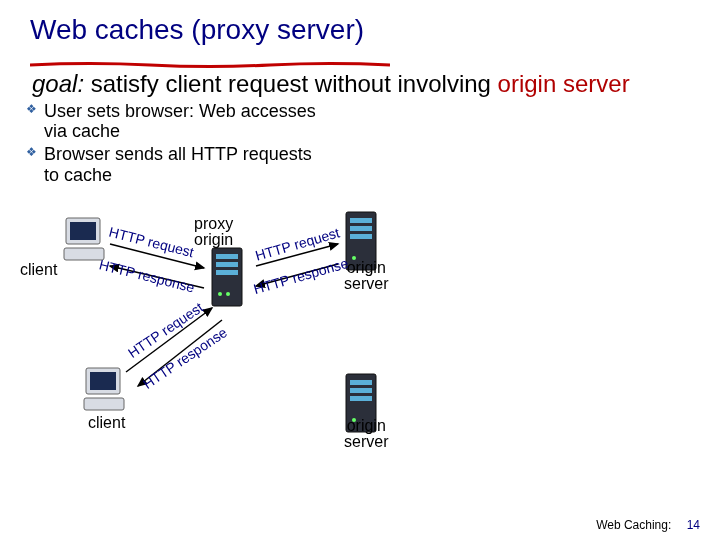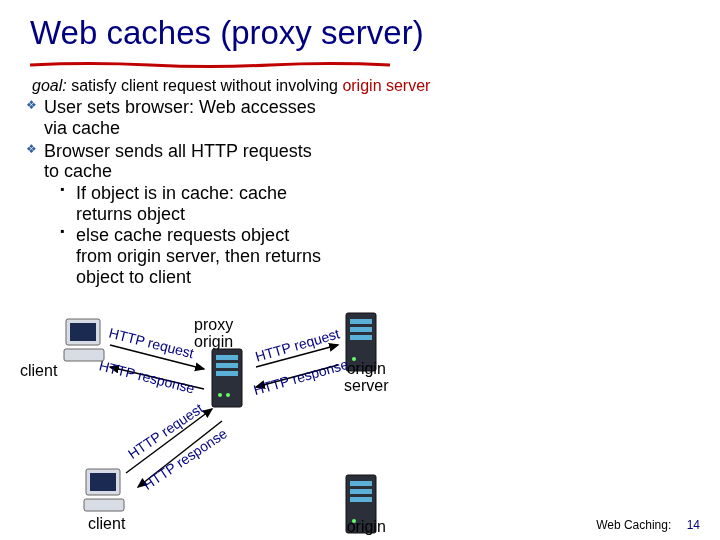--- a/index.html
+++ b/index.html
@@ -5,35 +5,35 @@
   * { margin: 0; padding: 0; box-sizing: border-box; }
   body {
     width: 720px;
     height: 540px;
     font-family: Arial, Helvetica, sans-serif;
     background: #fff;
     position: relative;
     overflow: hidden;
   }
   .title {
-    font-size: 33px;
+    font-size: 28px;
     color: #000080;
     padding: 14px 0 4px 30px;
     font-weight: normal;
   }
   .title-underline {
     position: absolute;
     left: 30px;
     top: 54px;
     width: 360px;
     height: 6px;
   }
   .title-underline svg { width: 100%; height: 100%; }
   .goal-line {
-    font-size: 16px;
+    font-size: 24px;
     padding: 20px 12px 0 32px;
     font-style: italic;
     line-height: 1.2;
   }
   .goal-label { font-style: italic; }
   .goal-text { font-style: normal; }
   .origin-red { color: #b00000; font-style: normal; }
   .content {
     display: flex;
     padding: 2px 10px 0 26px;
@@ -115,24 +115,20 @@
 <div class="goal-line">
   <span class="goal-label">goal:</span><span class="goal-text"> satisfy client request without involving </span><span class="origin-red">origin server</span>
 </div>
 
 <div class="content">
   <div class="bullets">
     <ul>
       <li>User sets browser: Web accesses via  cache</li>
       <li>
         <span>Browser sends all HTTP requests to cache</span>
-        <ul class="sub">
-          <li>If object is in cache: cache returns object</li>
-          <li>else cache requests object from origin server, then returns object to client</li>
-        </ul>
       </li>
     </ul>
   </div>
 
   <div class="diagram">
 
     <svg width="380" height="270" style="position:absolute;left:0;top:0">
       <defs>
         <marker id="ah" markerWidth="8" markerHeight="8" refX="6" refY="3" orient="auto">
           <path d="M0,0 L7,3 L0,6 Z" fill="#000"></path>

